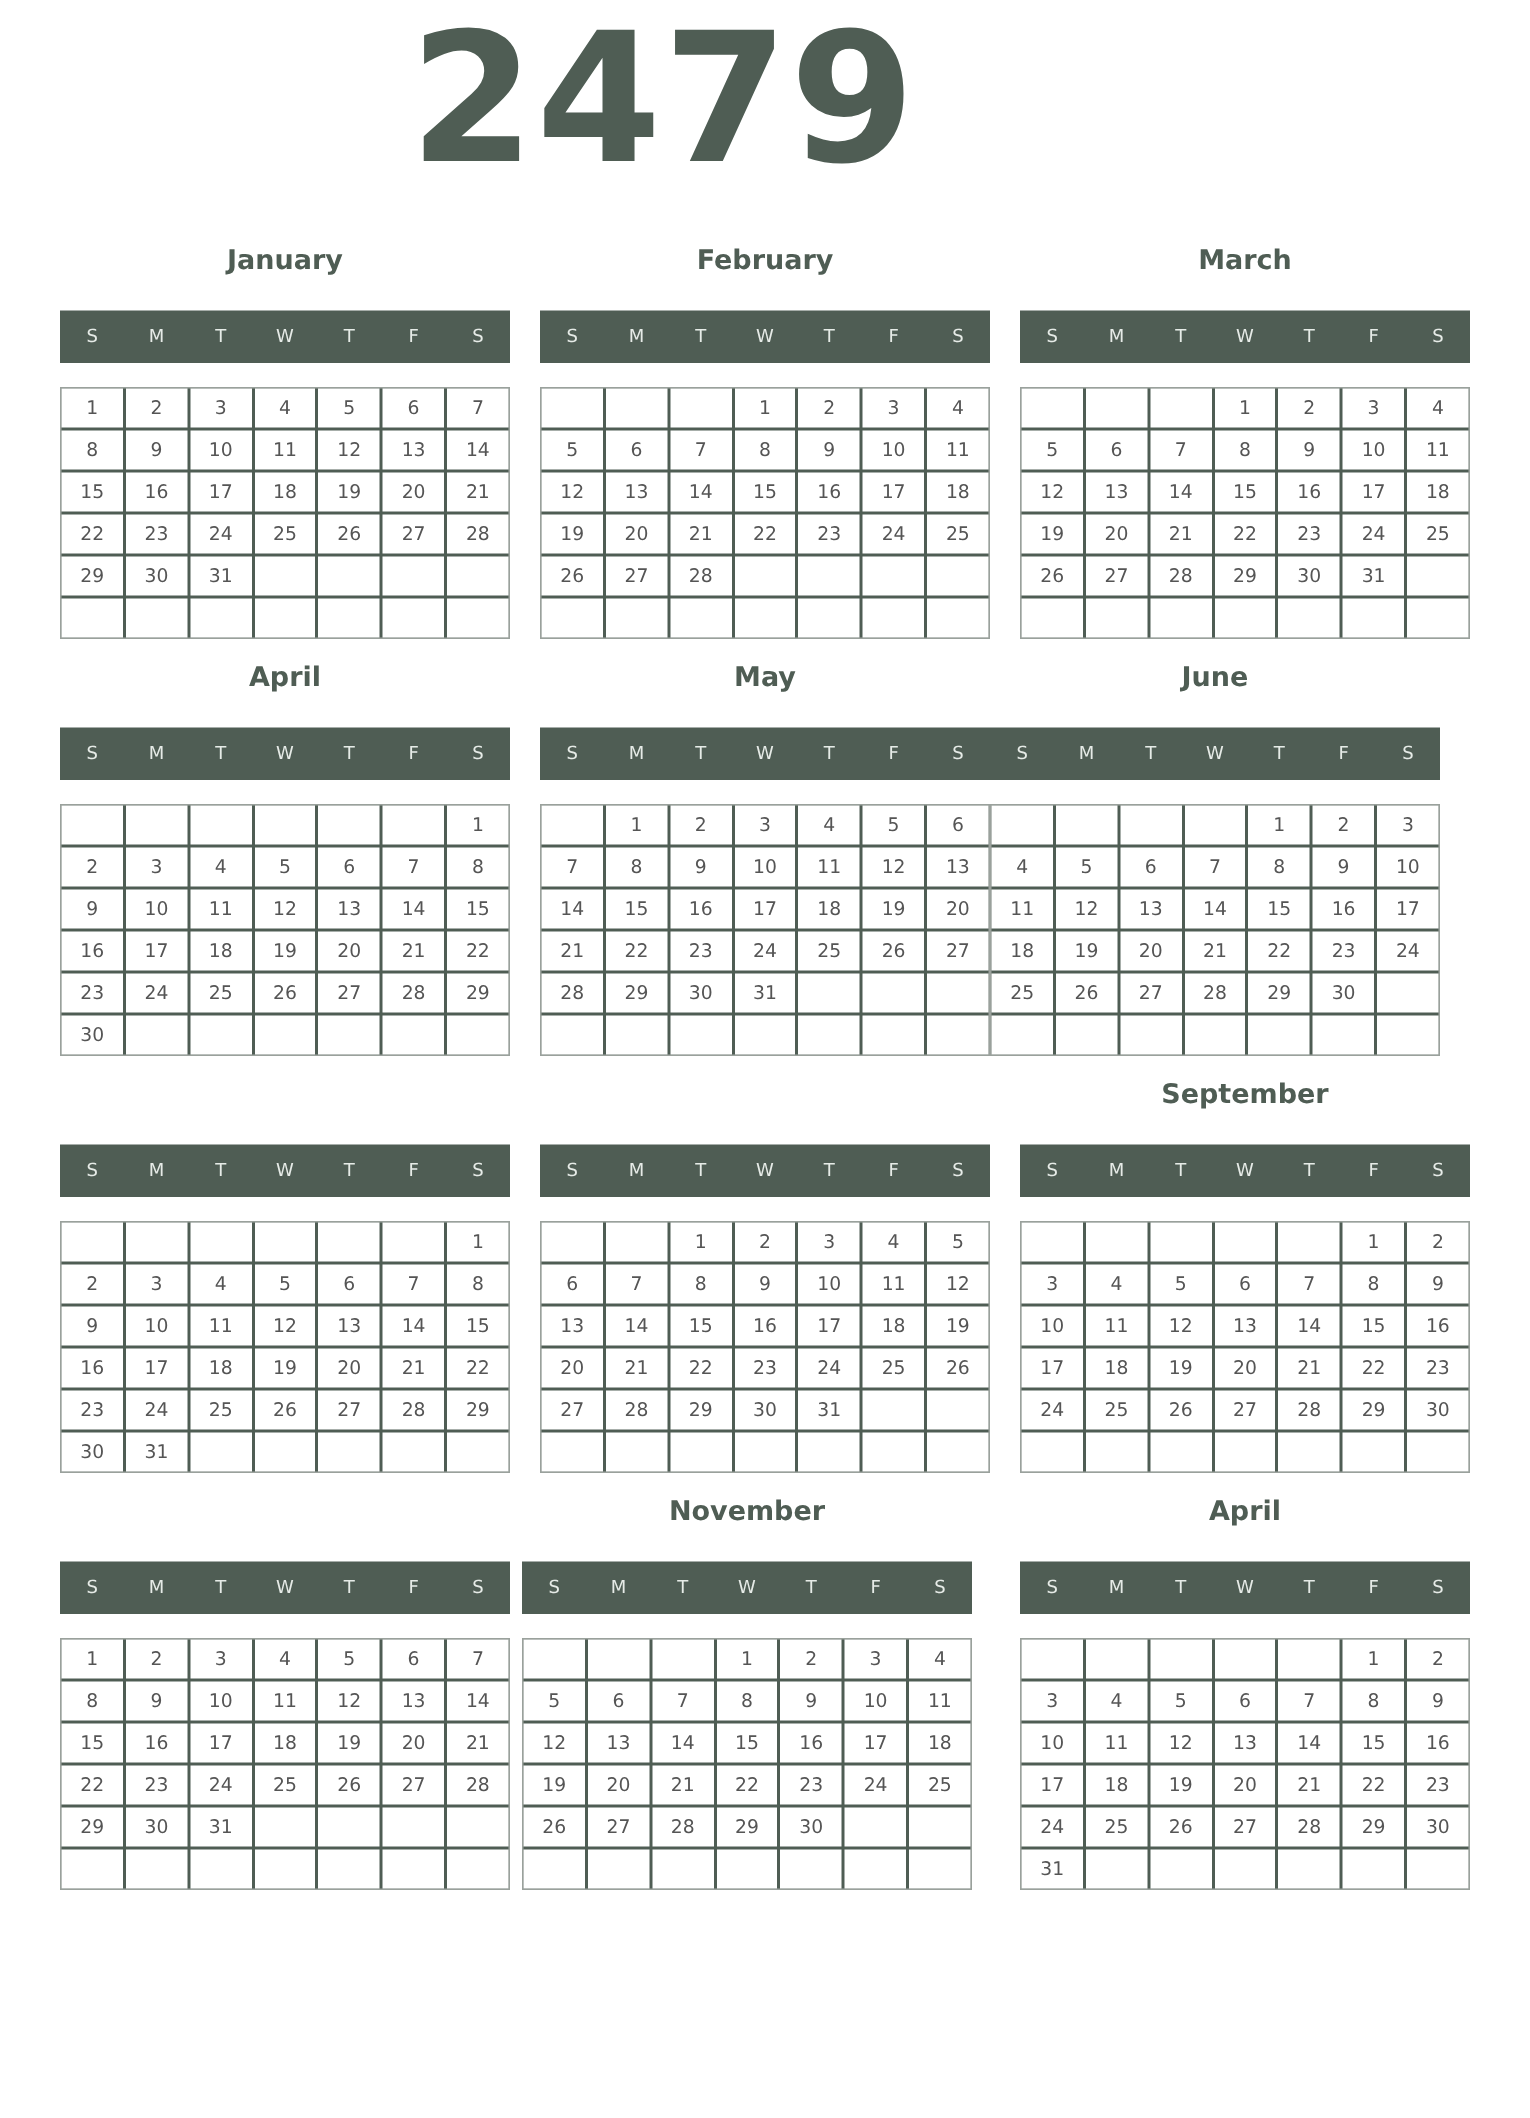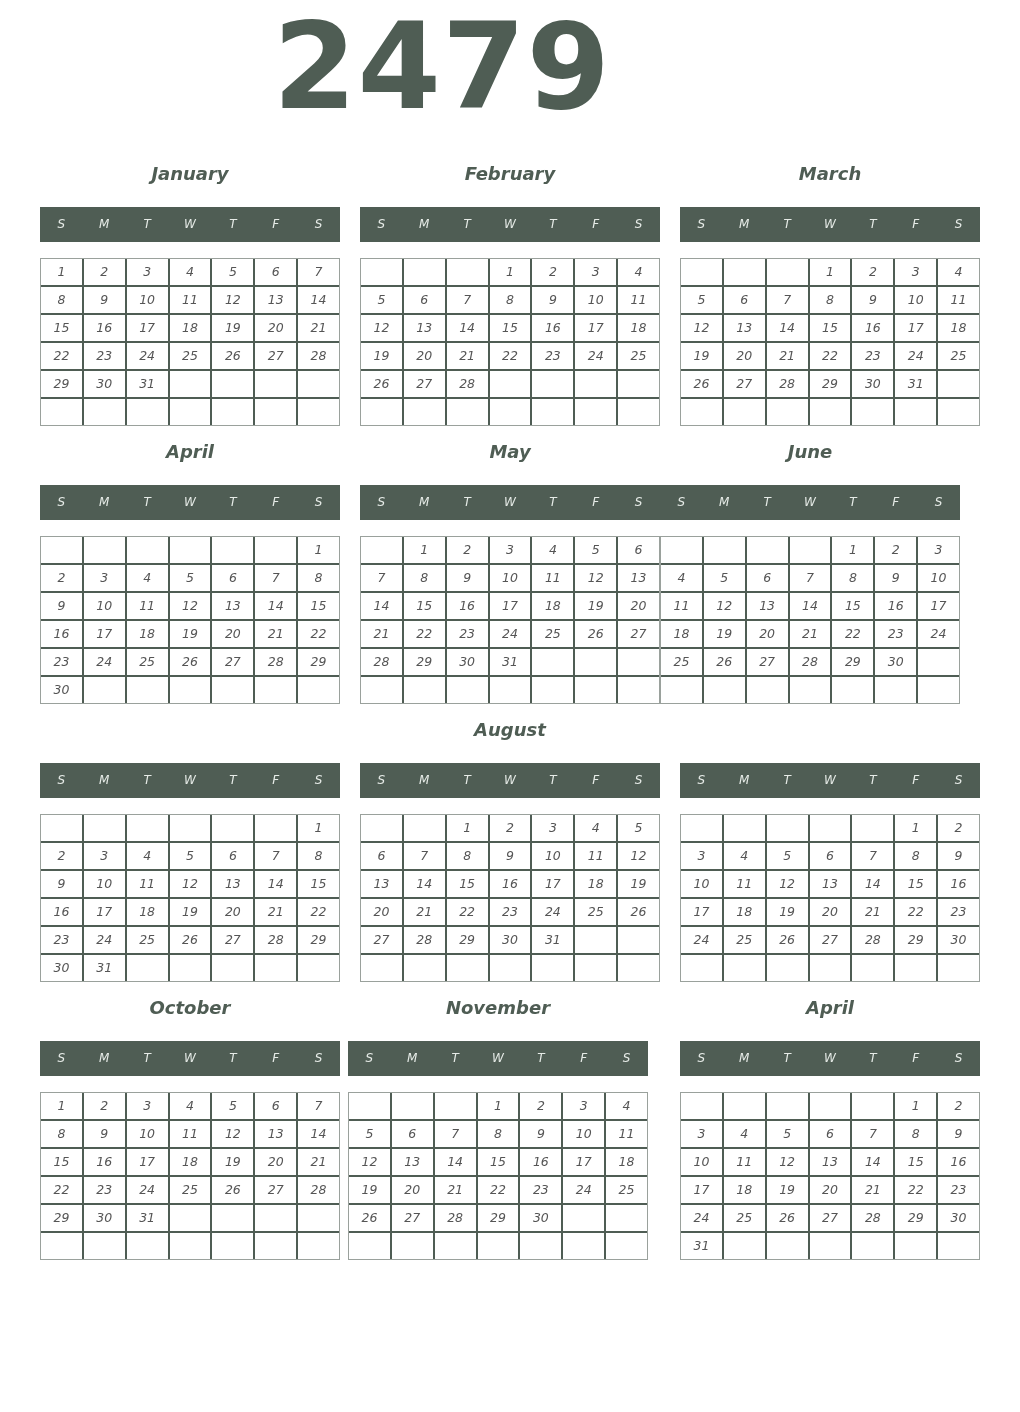--- a/index.html
+++ b/index.html
@@ -1,19 +1,19 @@
 <!DOCTYPE html>
 <html><head>
 <meta charset="utf-8">
 <style>
   html, body { margin: 0; padding: 0; background: #ffffff; }
   body { width: 1020px; height: 1412px; position: relative; overflow: hidden; font-family: "DejaVu Sans", sans-serif; }
   .year { position: absolute; left: 0; top: 5px; width: 884px; text-align: center; font-size: 120px; font-weight: bold; color: #4f5d54; letter-spacing: 1px; line-height: 124px; }
   .months { position: absolute; left: 40px; top: 150px; width: 940px; }
-  .month { position: absolute; width: 344px; height: 278px; font-style: italic; }
+  .month { position: absolute; width: 344px; height: 278px; }
   .month-title { position: absolute; left: 0; top: 13px; width: 300px; text-align: center; font-size: 18px; font-weight: bold; color: #4f5d54; }
   .dow { position: absolute; left: 0; top: 57px; width: 300px; height: 35px; background: #4f5d54; display: flex; }
   .dow span { flex: 1; text-align: center; color: #e6ebe7; font-size: 12px; line-height: 35px; }
   .grid { position: absolute; left: 0; top: 108px; width: 298px; height: 166px; border: 1px solid #9aa19c; display: grid; grid-template-columns: repeat(7, 1fr); grid-template-rows: repeat(6, 1fr); background: #4f5d54; gap: 2px 2px; box-sizing: content-box; }
   .cell { background: #fff; text-align: center; font-size: 12.5px; color: #555; line-height: 26px; }
 </style>
 </head>
 <body>
 
 <div class="year">2479</div>
@@ -403,21 +403,20 @@
         <div class="cell">30</div>
         <div class="cell">31</div>
         <div class="cell"></div>
         <div class="cell"></div>
         <div class="cell"></div>
         <div class="cell"></div>
         <div class="cell"></div>
       </div>
     </div>
     <div class="month" style="left: 320px; top: 556px;">
-      <div class="month-title">August</div>
       <div class="dow">
         <span>S</span>
         <span>M</span>
         <span>T</span>
         <span>W</span>
         <span>T</span>
         <span>F</span>
         <span>S</span>
       </div>
       <div class="grid">
@@ -459,20 +458,21 @@
         <div class="cell"></div>
         <div class="cell"></div>
         <div class="cell"></div>
         <div class="cell"></div>
         <div class="cell"></div>
         <div class="cell"></div>
         <div class="cell"></div>
       </div>
     </div>
     <div class="month" style="left: 640px; top: 556px;">
+      <div class="month-title">September</div>
       <div class="dow">
         <span>S</span>
         <span>M</span>
         <span>T</span>
         <span>W</span>
         <span>T</span>
         <span>F</span>
         <span>S</span>
       </div>
       <div class="grid">
@@ -514,21 +514,20 @@
         <div class="cell"></div>
         <div class="cell"></div>
         <div class="cell"></div>
         <div class="cell"></div>
         <div class="cell"></div>
         <div class="cell"></div>
         <div class="cell"></div>
       </div>
     </div>
     <div class="month" style="left: 0px; top: 834px;">
-      <div class="month-title">October</div>
       <div class="dow">
         <span>S</span>
         <span>M</span>
         <span>T</span>
         <span>W</span>
         <span>T</span>
         <span>F</span>
         <span>S</span>
       </div>
       <div class="grid">

